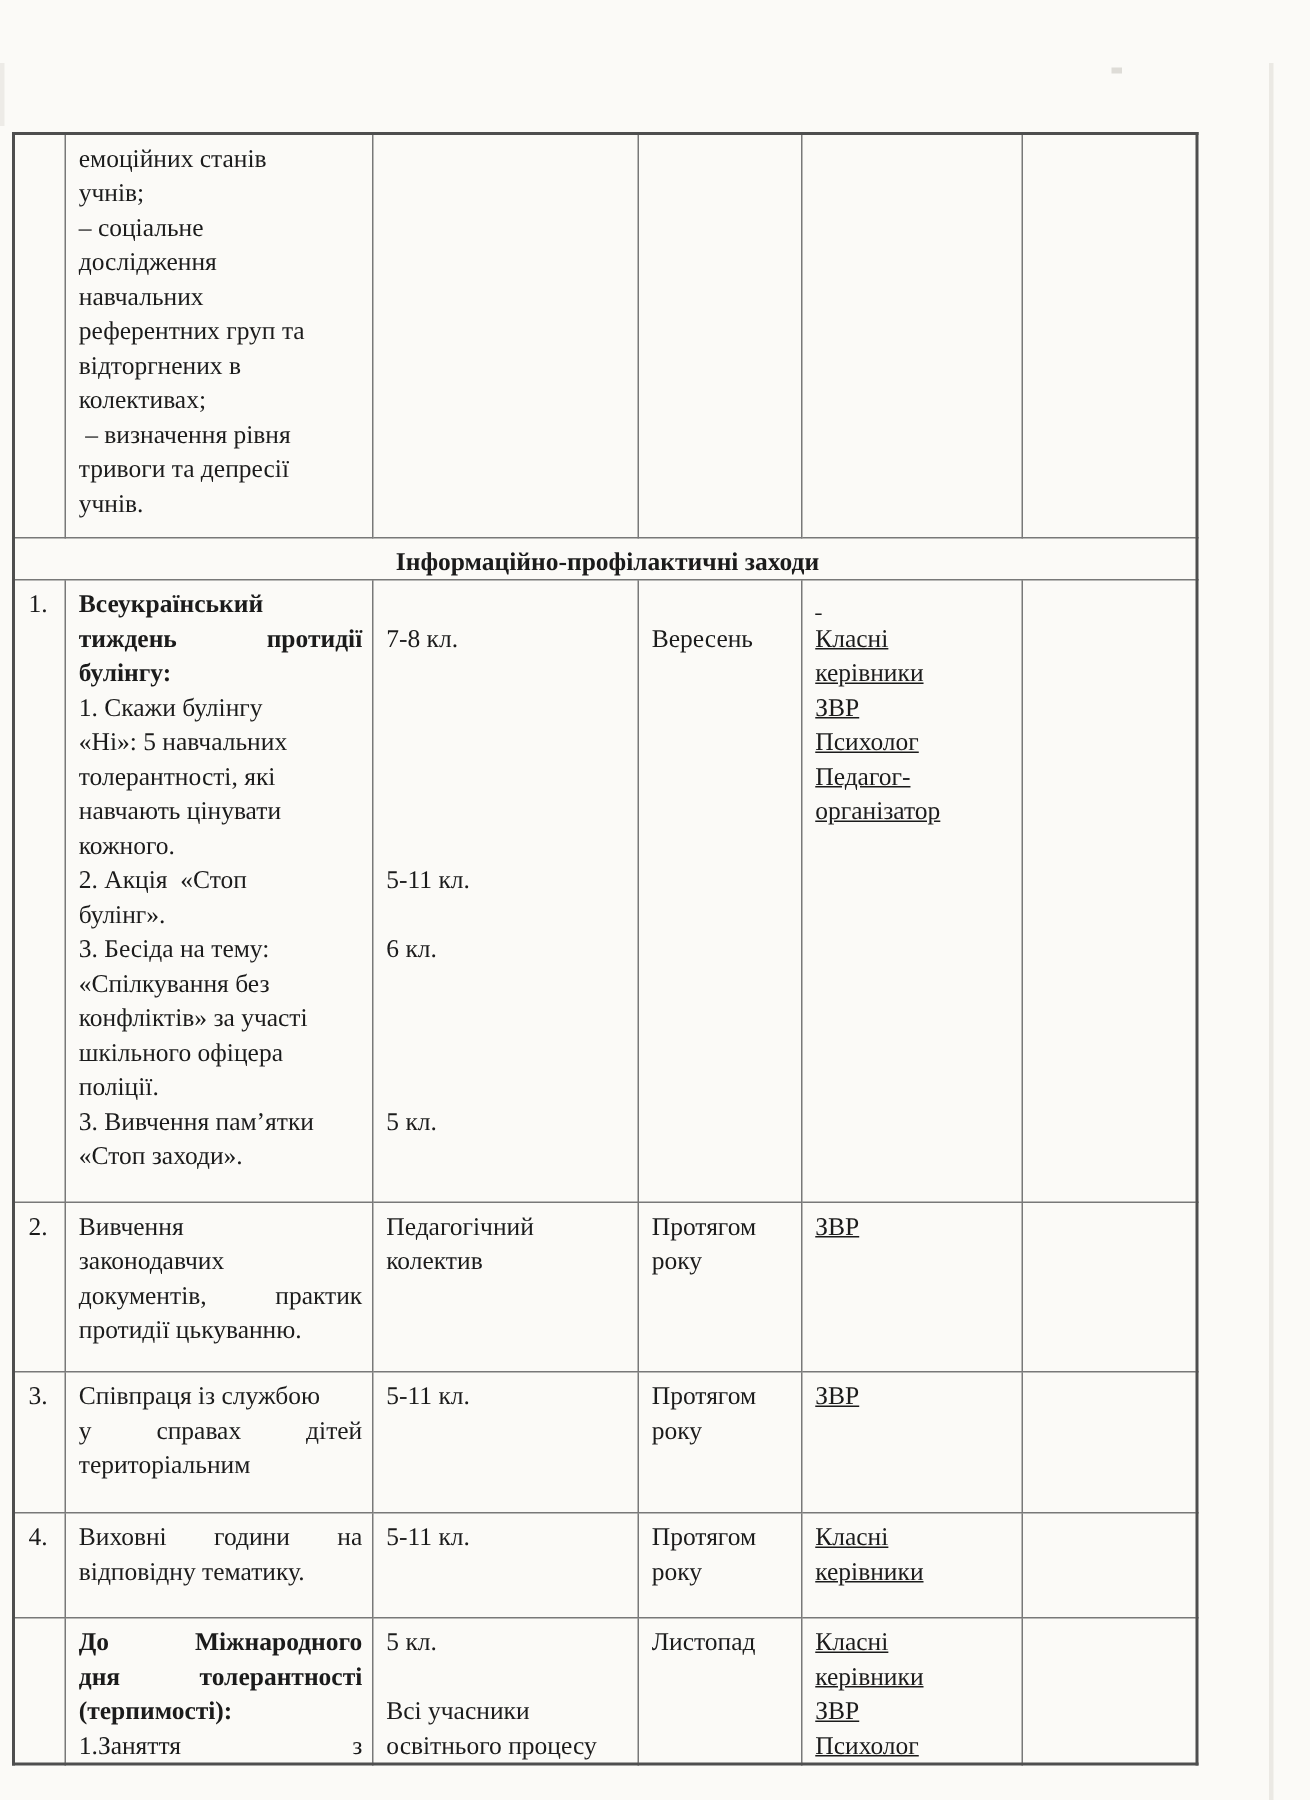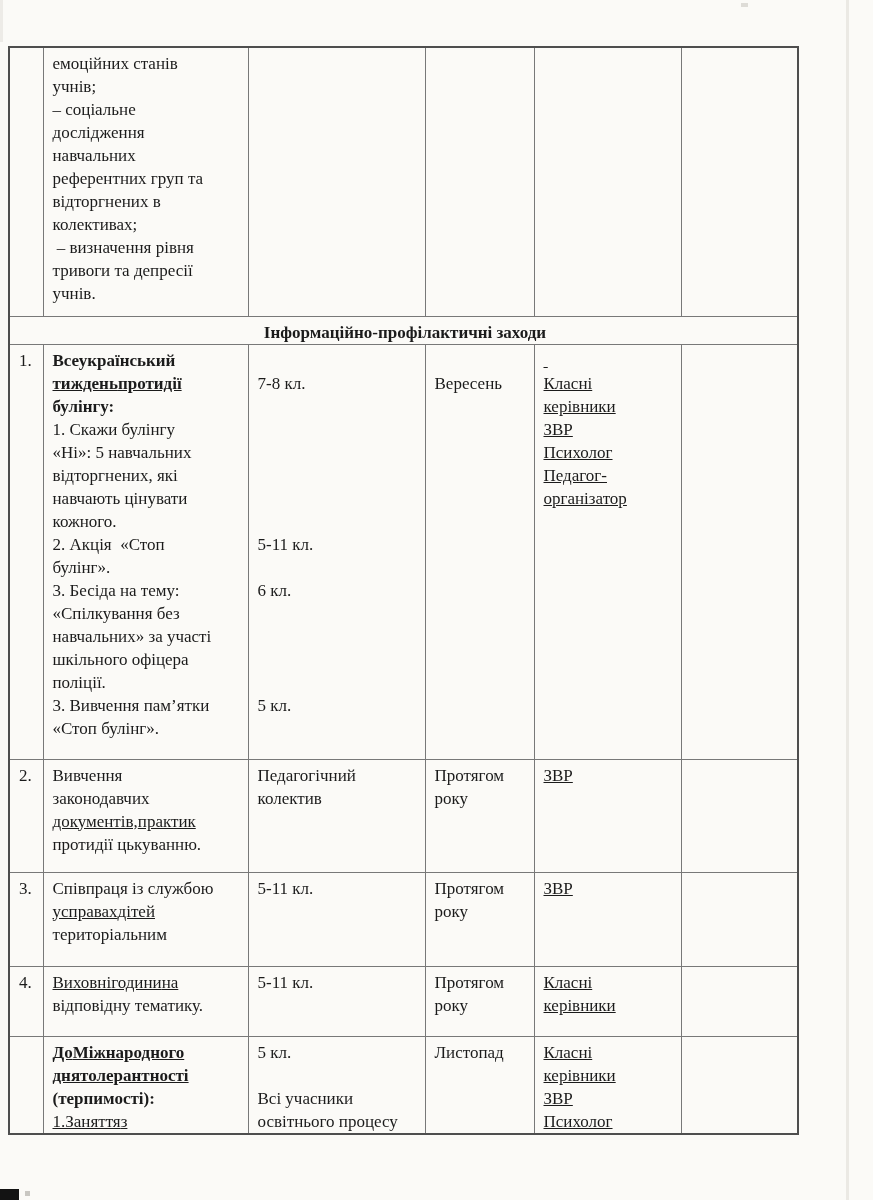--- a/index.html
+++ b/index.html
@@ -4,21 +4,21 @@
 <style>
   html, body { margin: 0; padding: 0; }
   body {
     width: 873px; height: 1200px;
     background: #fbfaf7;
     font-family: "Liberation Serif", "DejaVu Serif", serif;
     color: #1b1b1b;
     position: relative;
     overflow: hidden;
   }
-  .page { position: absolute; inset: 0; }
+  .page { position: absolute; inset: 0; margin-top: 42px; }
 
   table.doc {
     position: absolute; left: 8px; top: 46px;
     width: 789px;
     border-collapse: collapse;
     table-layout: fixed;
     border: 2px solid #4e4e4e;
   }
   table.doc td {
     border: 1px solid #787878;
@@ -46,21 +46,21 @@
     text-align: center;
     font-weight: bold;
     font-size: 19px;
     padding: 0;
     line-height: 24px;
     border-top: 2px solid #3d3d3d;
     border-bottom: 2px solid #3d3d3d;
   }
 
   .ln { white-space: pre-wrap; min-height: 23px; }
-  .jl { display: flex; white-space: pre-wrap; text-decoration: underline; }
+  .jl { display: flex; justify-content: space-between; white-space: pre-wrap; }
   .bold-lines { font-weight: bold; }
 
   
   .edge-shadow {
     position: absolute; left: 846px; top: 0;
     width: 3px; height: 1200px;
     background: #ebe9e4;
   }
   .left-edge {
     position: absolute; left: 0; top: 0;
@@ -129,32 +129,32 @@
         <td class="num">1.</td>
         <td class="act">
           <div class="bold-lines">
               <div class="ln">Всеукраїнський</div>
               <div class="jl"><span>тиждень</span><span>протидії</span></div>
               <div class="ln">булінгу:</div>
             </div>
           <div>
               <div class="ln">1. Скажи булінгу</div>
               <div class="ln">«Ні»: 5 навчальних</div>
-              <div class="ln">відторгнених, які</div>
+              <div class="ln">толерантності, які</div>
               <div class="ln">навчають цінувати</div>
               <div class="ln">кожного.</div>
               <div class="ln">2. Акція  «Стоп</div>
               <div class="ln">булінг».</div>
               <div class="ln">3. Бесіда на тему:</div>
               <div class="ln">«Спілкування без</div>
-              <div class="ln">навчальних» за участі</div>
+              <div class="ln">конфліктів» за участі</div>
               <div class="ln">шкільного офіцера</div>
               <div class="ln">поліції.</div>
               <div class="ln">3. Вивчення пам’ятки</div>
-              <div class="ln">«Стоп булінг».</div>
+              <div class="ln">«Стоп заходи».</div>
             </div>
         </td>
         <td class="aud">
           <div>
               <div class="ln">&nbsp;</div>
               <div class="ln">7-8 кл.</div>
               <div class="ln">&nbsp;</div>
               <div class="ln">&nbsp;</div>
               <div class="ln">&nbsp;</div>
               <div class="ln">&nbsp;</div>

